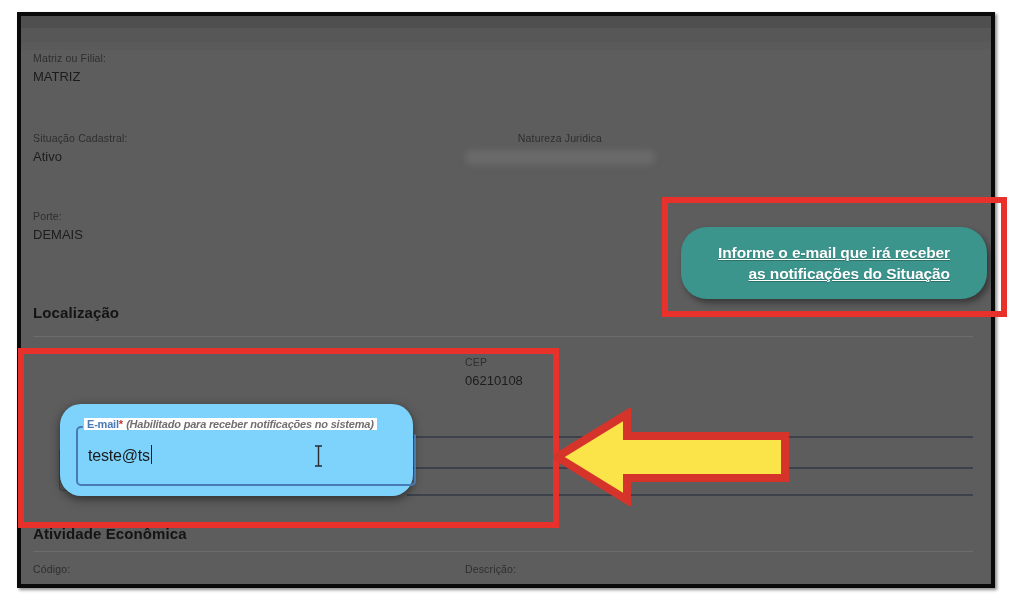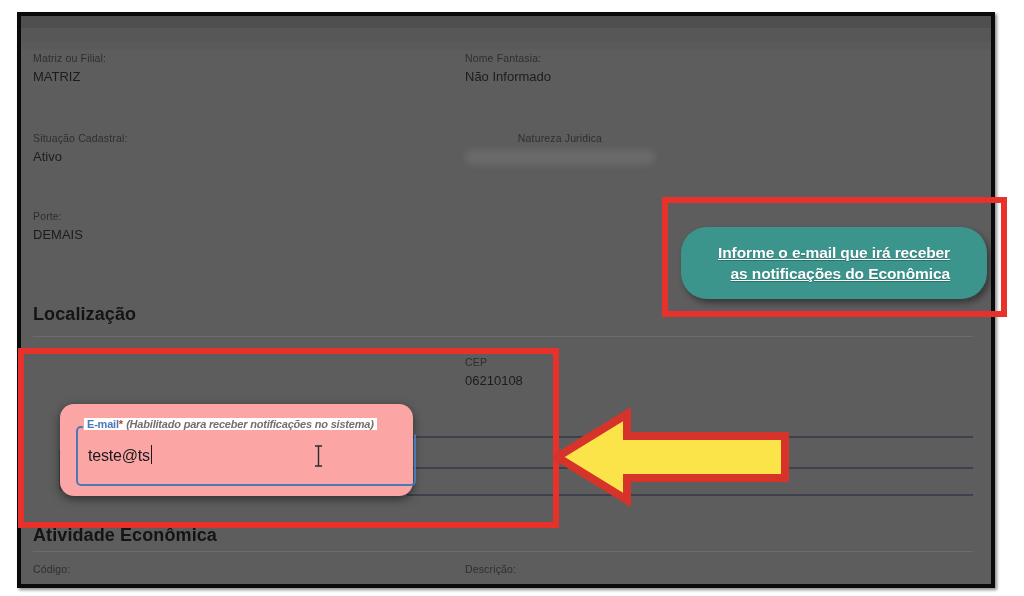--- a/index.html
+++ b/index.html
@@ -89,21 +89,21 @@
     margin-top: 5px;
     width: 190px;
     height: 15px;
     border-radius: 8px;
     background: #6a6a6a;
     filter: blur(3px);
   }
 
   .section-h {
     position: absolute;
-    font-size: 18px;
+    font-size: 15px;
     font-weight: bold;
     color: #141414;
     letter-spacing: 0.1px;
     filter: blur(0.35px);
   }
   .section-rule {
     position: absolute;
     height: 1px;
     background: #6e6e6e;
     opacity: 0.85;
@@ -150,22 +150,22 @@
     color: #1a1a1a;
   }
 
   
   .magnifier {
     position: absolute;
     left: 60px;
     top: 404px;
     width: 353px;
     height: 92px;
-    background: #fca5a5;
-    border-radius: 14px;
+    background: #7dd3fc;
+    border-radius: 21px;
     box-shadow: 0 3px 10px rgba(0,0,0,0.5);
     z-index: 30;
   }
   .mag-inner {
     position: absolute;
     left: 10px; top: 8px;
     width: 343px; height: 76px;
   }
   .mag-outline {
     position: absolute;
@@ -276,24 +276,20 @@
     <div class="top-band-b"></div>
     <div class="top-band-c"></div>
 
     <div class="content">
 
       <div class="fld" style="left:12px; top:36px;">
         <div class="lbl">Matriz ou Filial:</div>
         <div class="val">MATRIZ</div>
       </div>
 
-      <div class="fld" style="left:444px; top:36px;">
-        <div class="lbl">Nome Fantasia:</div>
-        <div class="val">Não Informado</div>
-      </div>
 
       <div class="fld" style="left:12px; top:116px;">
         <div class="lbl">Situação Cadastral:</div>
         <div class="val">Ativo</div>
       </div>
 
       <div class="fld" style="left:444px; top:116px;text-align:center;">
         <div class="lbl">Natureza Juridica</div>
         <div class="redacted"></div>
       </div>
@@ -349,21 +345,21 @@
       </svg>
     </div>
   </div>
 
   <div class="red-box" id="red-email"></div>
   <div class="red-box" id="red-tip"></div>
 
   <div class="tooltip">
     <div class="tip-text">
       <span>Informe o e-mail que irá receber</span><br>
-      <span>as notificações do Econômica</span>
+      <span>as notificações do Situação</span>
     </div>
   </div>
 
   <svg class="arrow" viewBox="0 0 236 98">
     <polygon points="4,49 74,6 74,28 232,28 232,70 74,70 74,92" fill="#fbe34a" stroke="#d6342a" stroke-width="8" stroke-linejoin="miter"></polygon>
   </svg>
 
 </div>
 
 </body></html>

